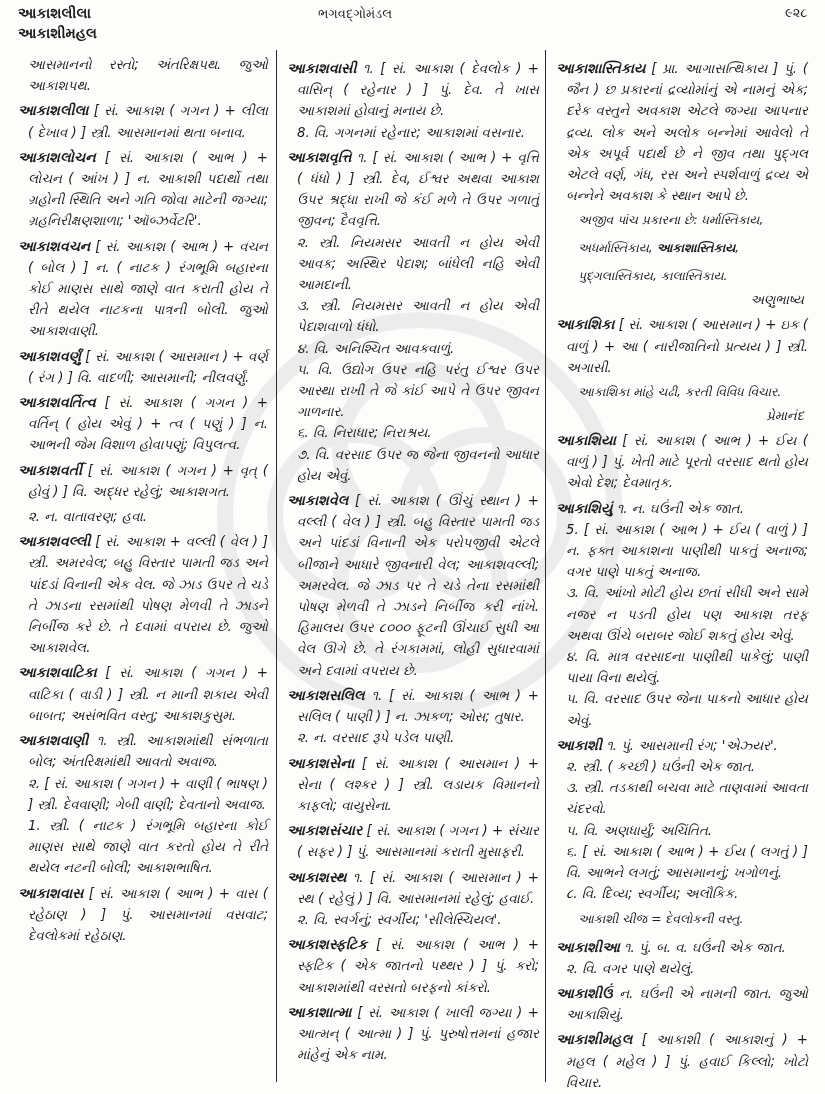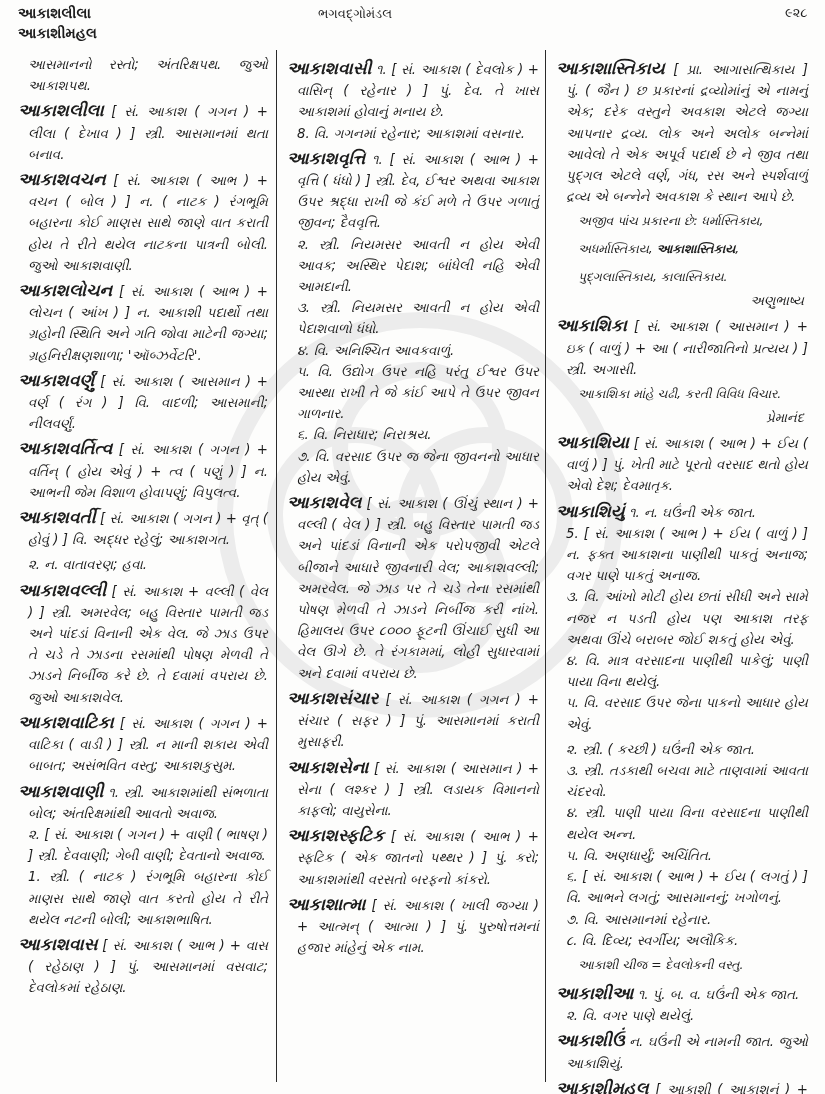--- a/index.html
+++ b/index.html
@@ -14,21 +14,21 @@
   .pageno{position:absolute;left:785px;top:5px;font-size:13px;z-index:1;}
   .rule{position:absolute;top:50px;width:1px;height:1032px;background:#2a2a2a;z-index:1;}
   .col{position:absolute;top:54px;z-index:1;font-size:13.3px;line-height:21.2px;}
   #c0{left:18px;width:250px;}
   #c1{left:287px;width:252px;}
   #c2{left:556px;width:252px;}
   .entry{margin-top:4px;}
   .col p{margin:0;text-align:justify;font-style:italic;}
   p.first{padding-left:10px;text-indent:-10px;}
   p.sub{padding-left:10px;}
-  b.hw{font-size:17px;font-weight:bold;}
+  b.hw{font-size:14px;font-weight:bold;}
   p.quote{padding-left:22px;font-size:12.3px;line-height:28px;text-align:left;}
   p.qsrc{text-align:right;font-size:13px;line-height:20px;padding-right:4px;}
 </style>
 </head>
 <body>
 
 <svg class="watermark" viewBox="0 0 430 430">
   <g fill="none" stroke="#ececec" stroke-width="16">
     <circle cx="215" cy="215" r="195"></circle>
     <circle cx="215" cy="150" r="80"></circle>
@@ -48,24 +48,24 @@
 <div class="rule" style="left:276px"></div>
 <div class="rule" style="left:545px"></div>
 
 <div class="col" id="c0">
   <p class="sub">આસમાનનો રસ્તો; અંતરિક્ષપથ. જુઓ આકાશપથ.</p>
 
   <div class="entry">
     <p class="first"><b class="hw">આકાશલીલા</b> <span>[ સં. આકાશ ( ગગન ) + લીલા ( દેખાવ ) ] સ્ત્રી. આસમાનમાં થતા બનાવ.</span></p>
   </div>
   <div class="entry">
-    <p class="first"><b class="hw">આકાશવચન</b> <span>[ સં. આકાશ ( આભ ) + વચન ( બોલ ) ] ન. ( નાટક ) રંગભૂમિ બહારના કોઈ માણસ સાથે જાણે વાત કરાતી હોય તે રીતે થયેલ નાટકના પાત્રની બોલી. જુઓ આકાશવાણી.</span></p>
+    <p class="first"><b class="hw">આકાશલોચન</b> <span>[ સં. આકાશ ( આભ ) + લોચન ( આંખ ) ] ન. આકાશી પદાર્થો તથા ગ્રહોની સ્થિતિ અને ગતિ જોવા માટેની જગ્યા; ગ્રહનિરીક્ષણશાળા; 'ઑબ્ઝર્વેટરિ'.</span></p>
   </div>
   <div class="entry">
-    <p class="first"><b class="hw">આકાશલોચન</b> <span>[ સં. આકાશ ( આભ ) + લોચન ( આંખ ) ] ન. આકાશી પદાર્થો તથા ગ્રહોની સ્થિતિ અને ગતિ જોવા માટેની જગ્યા; ગ્રહનિરીક્ષણશાળા; 'ઑબ્ઝર્વેટરિ'.</span></p>
+    <p class="first"><b class="hw">આકાશવચન</b> <span>[ સં. આકાશ ( આભ ) + વચન ( બોલ ) ] ન. ( નાટક ) રંગભૂમિ બહારના કોઈ માણસ સાથે જાણે વાત કરાતી હોય તે રીતે થયેલ નાટકના પાત્રની બોલી. જુઓ આકાશવાણી.</span></p>
   </div>
   <div class="entry">
     <p class="first"><b class="hw">આકાશવર્ણું</b> <span>[ સં. આકાશ ( આસમાન ) + વર્ણ ( રંગ ) ] વિ. વાદળી; આસમાની; નીલવર્ણું.</span></p>
   </div>
   <div class="entry">
     <p class="first"><b class="hw">આકાશવર્તિત્વ</b> <span>[ સં. આકાશ ( ગગન ) + વર્તિન્ ( હોય એવું ) + ત્વ ( પણું ) ] ન. આભની જેમ વિશાળ હોવાપણું; વિપુલત્વ.</span></p>
   </div>
   <div class="entry">
     <p class="first"><b class="hw">આકાશવર્તી</b> <span>[ સં. આકાશ ( ગગન ) + વૃત્ ( હોવું ) ] વિ. અદ્ધર રહેલું; આકાશગત.</span></p>
   </div>
@@ -99,24 +99,32 @@
     <p class="sub">૩. સ્ત્રી. નિયમસર આવતી ન હોય એવી પેદાશવાળો ધંધો.</p>
     <p class="sub">૪. વિ. અનિશ્ચિત આવકવાળું.</p>
     <p class="sub">૫. વિ. ઉદ્યોગ ઉપર નહિ પરંતુ ઈશ્વર ઉપર આસ્થા રાખી તે જે કાંઈ આપે તે ઉપર જીવન ગાળનાર.</p>
     <p class="sub">૬. વિ. નિરાધાર; નિરાશ્રય.</p>
     <p class="sub">૭. વિ. વરસાદ ઉપર જ જેના જીવનનો આધાર હોય એવું.</p>
   </div>
   <div class="entry">
     <p class="first"><b class="hw">આકાશવેલ</b> <span>[ સં. આકાશ ( ઊંચું સ્થાન ) + વલ્લી ( વેલ ) ] સ્ત્રી. બહુ વિસ્તાર પામતી જડ અને પાંદડાં વિનાની એક પરોપજીવી એટલે બીજાને આધારે જીવનારી વેલ; આકાશવલ્લી; અમરવેલ. જે ઝાડ પર તે ચડે તેના રસમાંથી પોષણ મેળવી તે ઝાડને નિર્બીજ કરી નાંખે. હિમાલય ઉપર ૮૦૦૦ ફૂટની ઊંચાઈ સુધી આ વેલ ઊગે છે. તે રંગકામમાં, લોહી સુધારવામાં અને દવામાં વપરાય છે.</span></p>
   </div>
   <div class="entry">
+    <p class="first"><b class="hw">આકાશસલિલ</b> <span>૧. [ સં. આકાશ ( આભ ) + સલિલ ( પાણી ) ] ન. ઝાકળ; ઓસ; તુષાર.</span></p>
+    <p class="sub">૨. ન. વરસાદ રૂપે પડેલ પાણી.</p>
+  </div>
+  <div class="entry">
+    <p class="first"><b class="hw">આકાશસેના</b> <span>[ સં. આકાશ ( આસમાન ) + સેના ( લશ્કર ) ] સ્ત્રી. લડાયક વિમાનનો કાફલો; વાયુસેના.</span></p>
+  </div>
+  <div class="entry">
     <p class="first"><b class="hw">આકાશસંચાર</b> <span>[ સં. આકાશ ( ગગન ) + સંચાર ( સફર ) ] પું. આસમાનમાં કરાતી મુસાફરી.</span></p>
   </div>
   <div class="entry">
-    <p class="first"><b class="hw">આકાશસેના</b> <span>[ સં. આકાશ ( આસમાન ) + સેના ( લશ્કર ) ] સ્ત્રી. લડાયક વિમાનનો કાફલો; વાયુસેના.</span></p>
+    <p class="first"><b class="hw">આકાશસ્થ</b> <span>૧. [ સં. આકાશ ( આસમાન ) + સ્થ ( રહેલું ) ] વિ. આસમાનમાં રહેલું; હવાઈ.</span></p>
+    <p class="sub">૨. વિ. સ્વર્ગનું; સ્વર્ગીય; 'સીલેસ્ચિયલ'.</p>
   </div>
   <div class="entry">
     <p class="first"><b class="hw">આકાશસ્ફટિક</b> <span>[ સં. આકાશ ( આભ ) + સ્ફટિક ( એક જાતનો પથ્થર ) ] પું. કરો; આકાશમાંથી વરસતો બરફનો કાંકરો.</span></p>
   </div>
   <div class="entry">
     <p class="first"><b class="hw">આકાશાત્મા</b> <span>[ સં. આકાશ ( ખાલી જગ્યા ) + આત્મન્ ( આત્મા ) ] પું. પુરુષોત્તમનાં હજાર માંહેનું એક નામ.</span></p>
   </div>
 </div>
 
 <div class="col" id="c2">
@@ -134,26 +142,25 @@
     <p class="first"><b class="hw">આકાશિયા</b> <span>[ સં. આકાશ ( આભ ) + ઈય ( વાળું ) ] પું. ખેતી માટે પૂરતો વરસાદ થતો હોય એવો દેશ; દેવમાતૃક.</span></p>
   </div>
   <div class="entry">
     <p class="first"><b class="hw">આકાશિયું</b> <span>૧. ન. ઘઉંની એક જાત.</span></p>
     <p class="sub">5. [ સં. આકાશ ( આભ ) + ઈય ( વાળું ) ] ન. ફક્ત આકાશના પાણીથી પાકતું અનાજ; વગર પાણે પાકતું અનાજ.</p>
     <p class="sub">૩. વિ. આંખો મોટી હોય છતાં સીધી અને સામે નજર ન પડતી હોય પણ આકાશ તરફ અથવા ઊંચે બરાબર જોઈ શકતું હોય એવું.</p>
     <p class="sub">૪. વિ. માત્ર વરસાદના પાણીથી પાકેલું; પાણી પાયા વિના થયેલું.</p>
     <p class="sub">૫. વિ. વરસાદ ઉપર જેના પાકનો આધાર હોય એવું.</p>
   </div>
   <div class="entry">
+    <p class="first"><b class="hw">આકાશી</b> <span>૧. પું. આસમાની રંગ; 'એઝ્યર'.</span></p>
     <p class="sub">૨. સ્ત્રી. ( કચ્છી ) ઘઉંની એક જાત.</p>
     <p class="sub">૩. સ્ત્રી. તડકાથી બચવા માટે તાણવામાં આવતા ચંદરવો.</p>
-    <p class="sub">૪. સ્ત્રી. પાણી પાયા વિના વરસાદના પાણીથી થયેલ અન્ન.</p>
     <p class="sub">૫. વિ. અણધાર્યું; અચિંતિત.</p>
     <p class="sub">૬. [ સં. આકાશ ( આભ ) + ઈય ( લગતું ) ] વિ. આભને લગતું; આસમાનનું; ખગોળનું.</p>
-    <p class="sub">૭. વિ. આસમાનમાં રહેનાર.</p>
     <p class="sub">૮. વિ. દિવ્ય; સ્વર્ગીય; અલૌકિક.</p>
     <p class="quote">આકાશી ચીજ = દેવલોકની વસ્તુ.</p>
   </div>
   <div class="entry">
     <p class="first"><b class="hw">આકાશીઆ</b> <span>૧. પું. બ. વ. ઘઉંની એક જાત.</span></p>
     <p class="sub">૨. વિ. વગર પાણે થયેલું.</p>
   </div>
   <div class="entry">
     <p class="first"><b class="hw">આકાશીઉં</b> <span>ન. ઘઉંની એ નામની જાત. જુઓ આકાશિયું.</span></p>
   </div>

